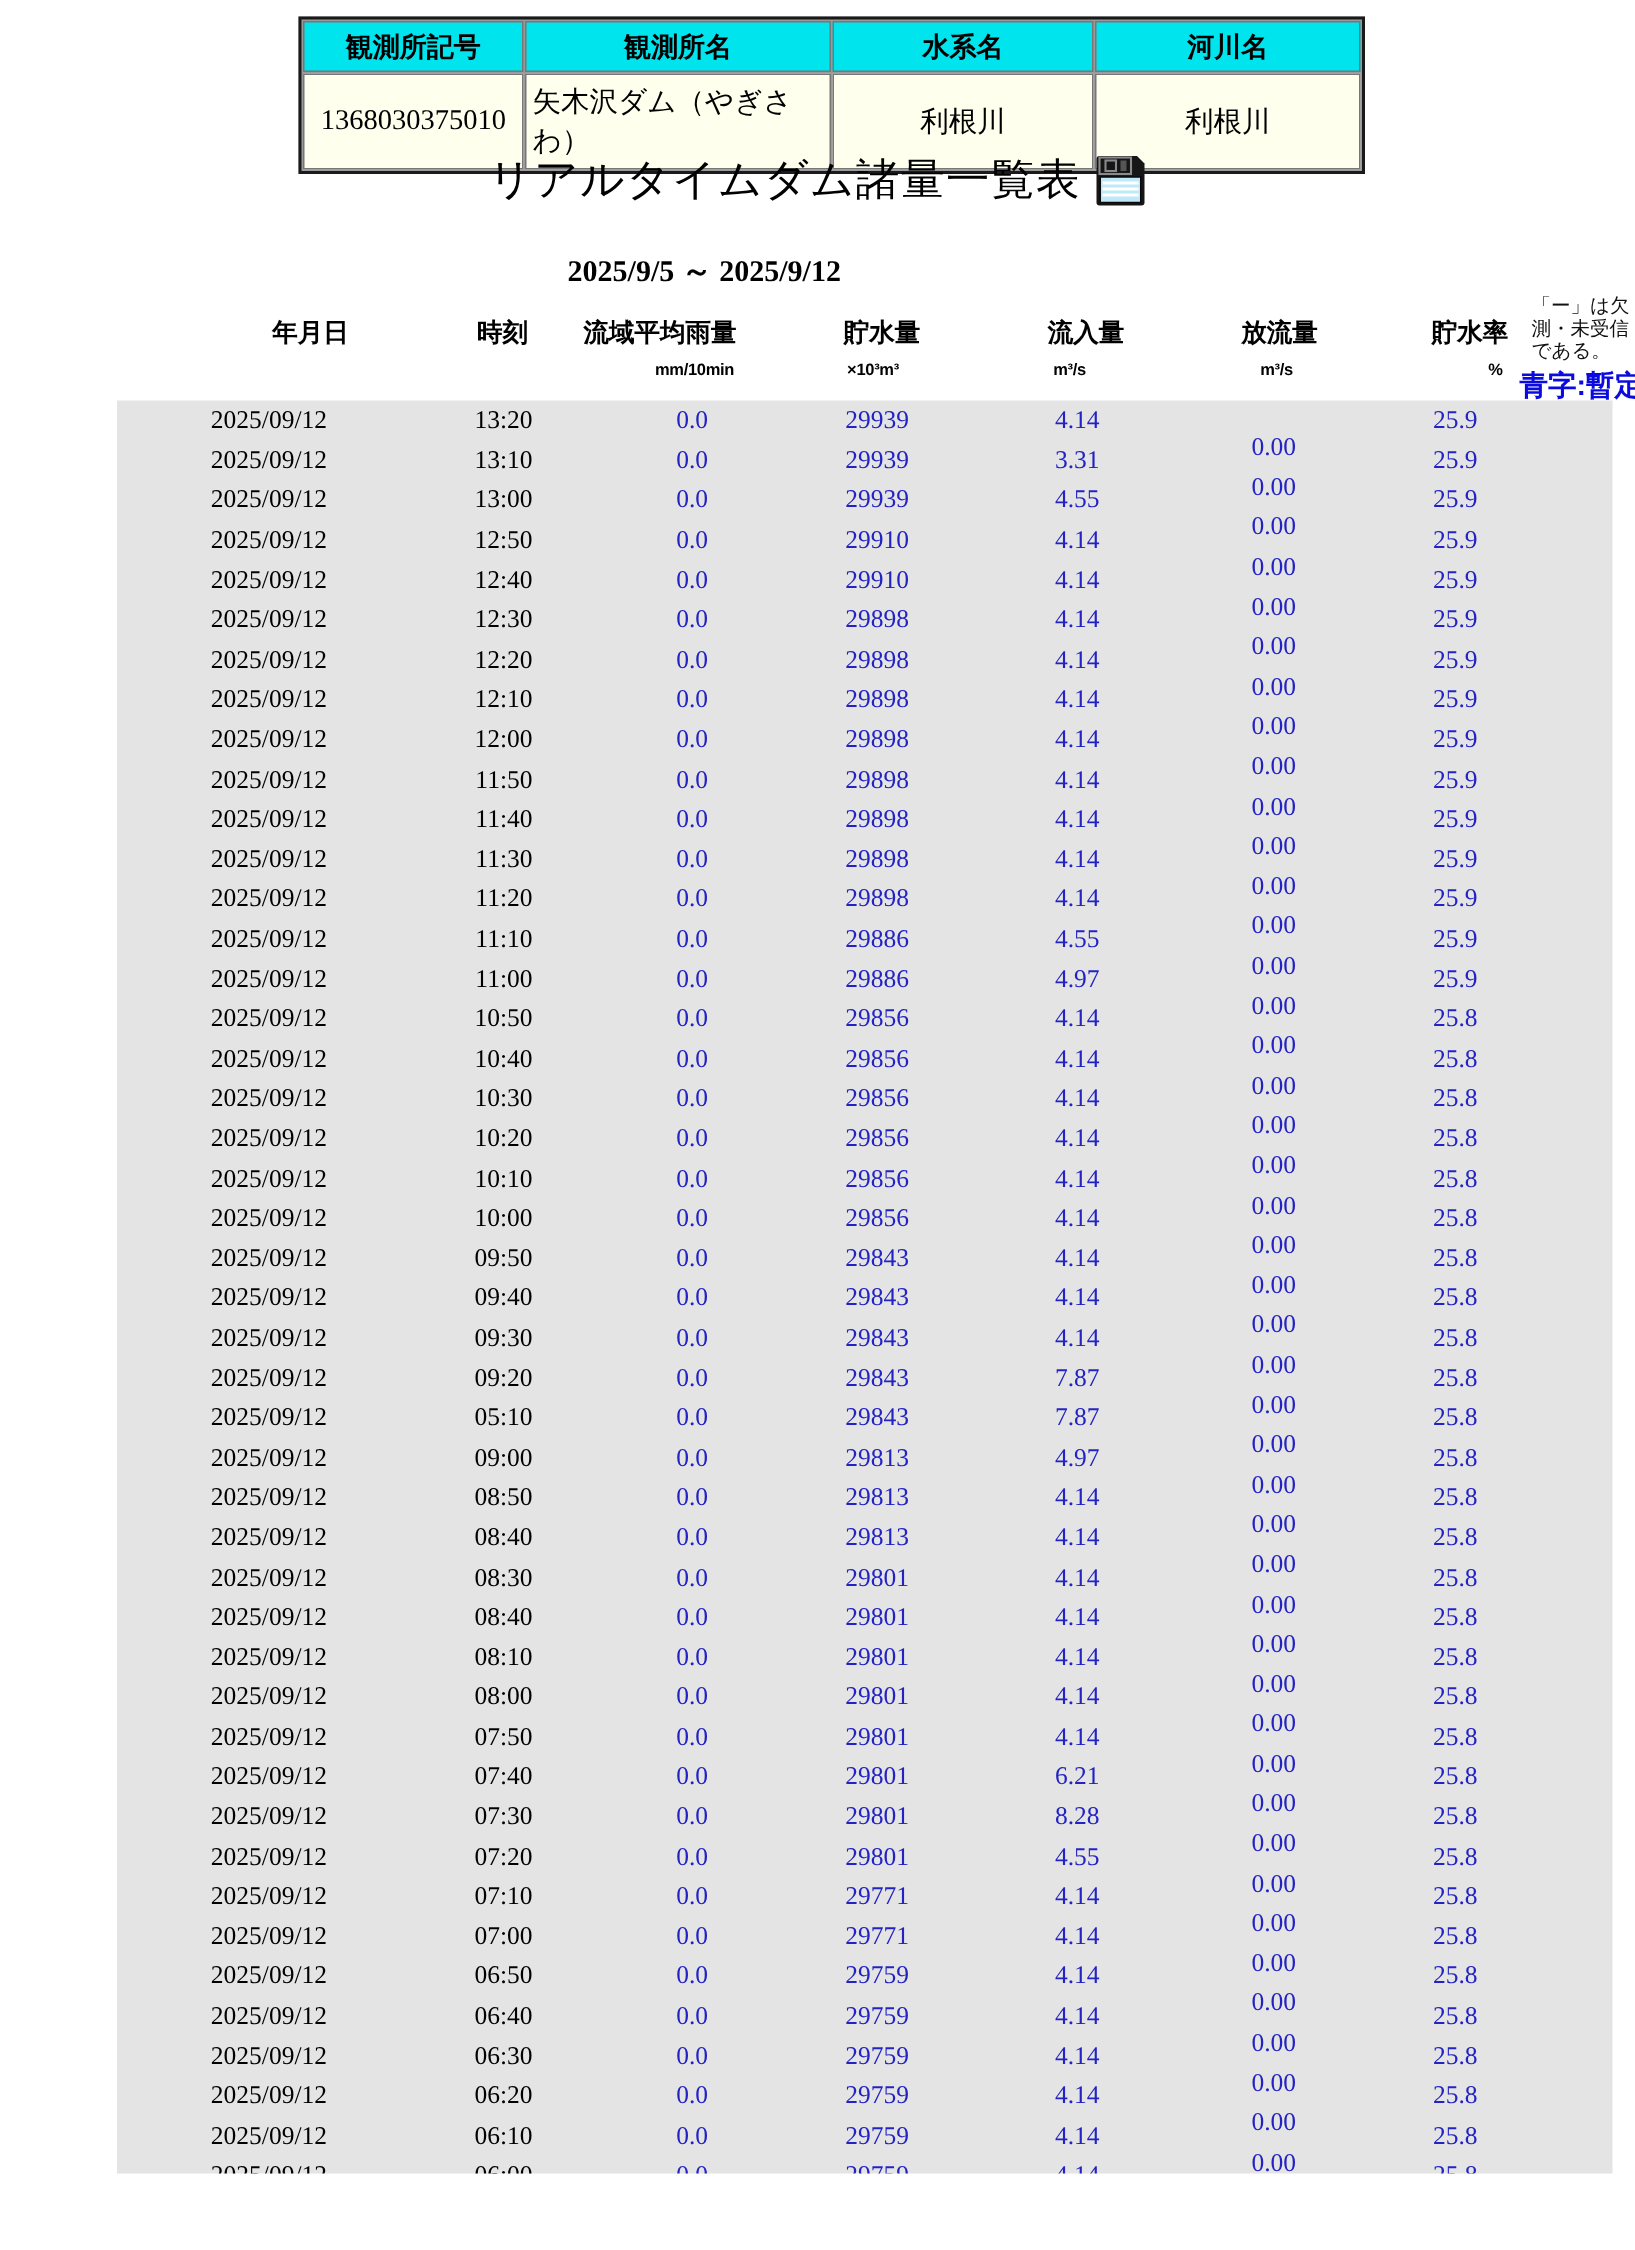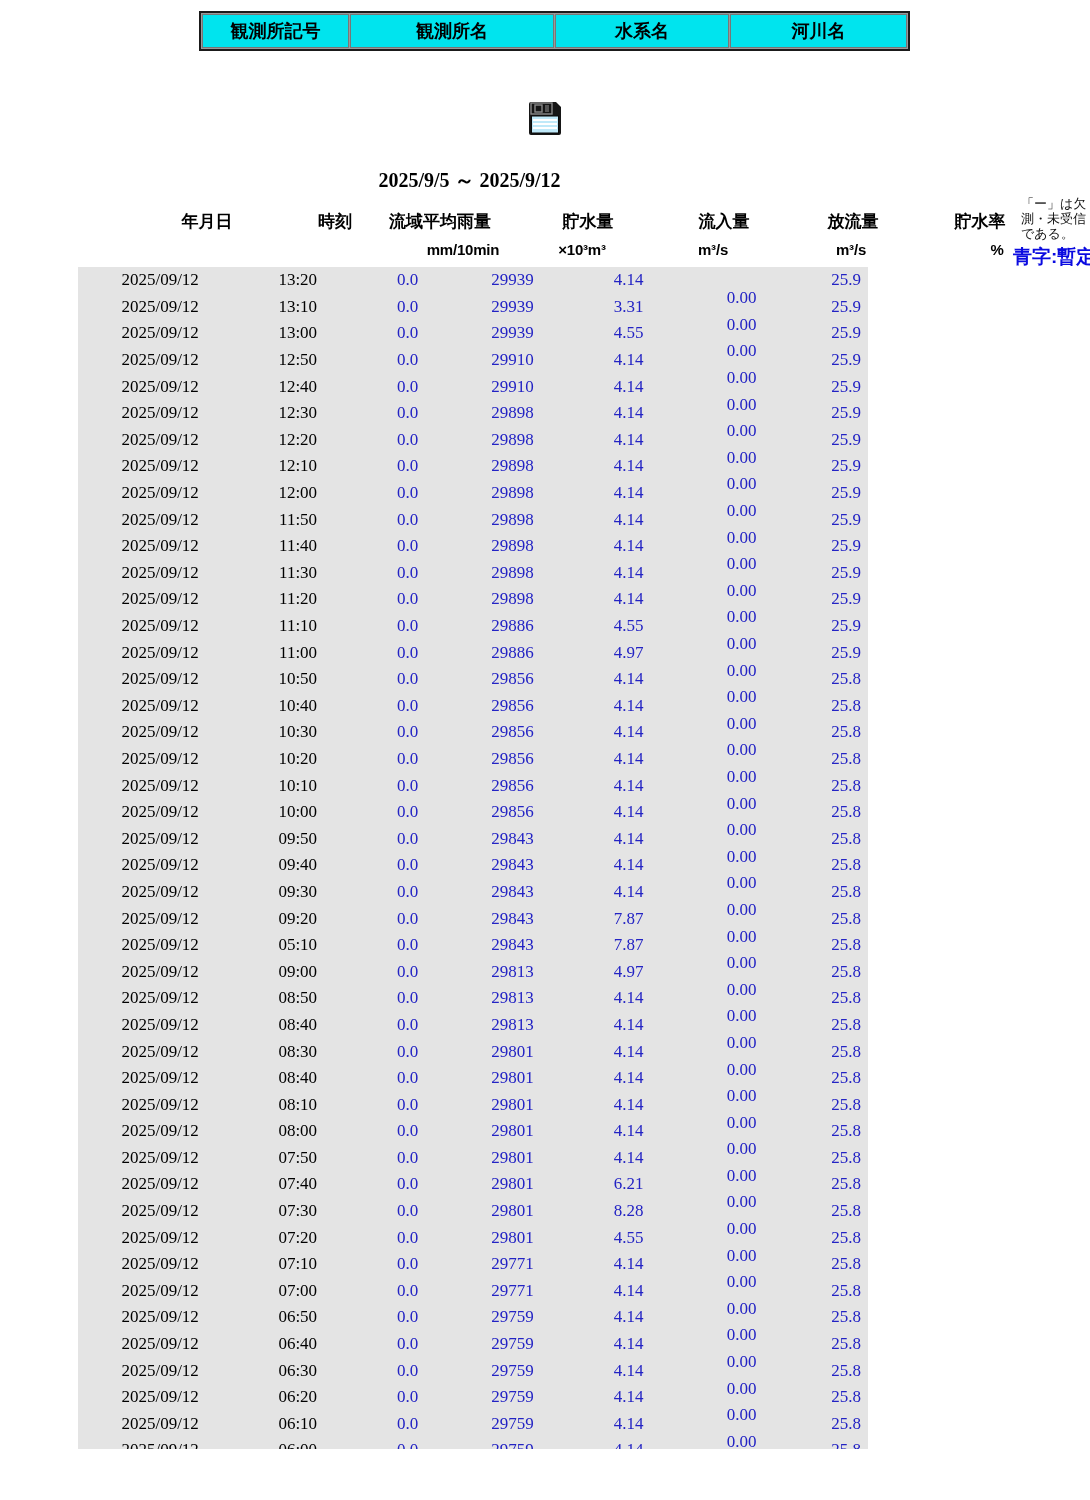--- a/index.html
+++ b/index.html
@@ -50,40 +50,40 @@
   }
 
   
   .col-label{
     position:absolute;top:210px;transform:translateX(-50%);
     font-size:17px;font-weight:bold;color:#000;white-space:nowrap;
   }
   .col-unit{
     position:absolute;top:241px;transform:translateX(-50%);
     font-family:"Liberation Sans","DejaVu Sans",sans-serif;
-    font-size:15px;font-weight:bold;color:#000;white-space:nowrap;
+    font-size:11px;font-weight:bold;color:#000;white-space:nowrap;
     letter-spacing:-0.2px;
   }
 
   
   .note-missing{
     position:absolute;left:1021px;top:196px;
     font-family:"Liberation Sans","DejaVu Sans",sans-serif;
     font-size:13px;line-height:15px;color:#111;white-space:nowrap;
   }
   .note-blue{
     position:absolute;left:1013px;top:244px;
     font-family:"Liberation Sans","DejaVu Sans",sans-serif;
     font-size:19px;font-weight:bold;color:#0b0be0;white-space:nowrap;
   }
 
   
   .data-wrap{
     position:absolute;left:78px;top:267px;
-    width:790px;height:1182px;
+    width:997px;height:1182px;
     background:#E4E4E4;
     overflow:hidden;
   }
   .row{display:flex;height:26.6px;align-items:center;}
   .row span{
     display:block;box-sizing:border-box;text-align:right;
     font-size:17px;font-family:"Liberation Serif","DejaVu Serif",serif;
   }
   .c0{width:140px;color:#000;}
   .c1{width:137px;color:#000;}
@@ -97,24 +97,31 @@
 <body>
 
 <table class="station-table">
   <tbody>
       <tr>
     <th class="w1">観測所記号</th>
     <th class="w2">観測所名</th>
     <th class="w3">水系名</th>
     <th class="w4">河川名</th>
   </tr>
+  <tr>
+    <td>1368030375010</td>
+    <td class="left">矢木沢ダム（やぎさわ）</td>
+    <td>利根川</td>
+    <td>利根川</td>
+  </tr>
 </tbody>
   </table>
 
 <div class="title-row">
+  <h1 class="page-title">リアルタイムダム諸量一覧表</h1>
   <svg class="floppy" viewBox="0 0 36 37" xmlns="http://www.w3.org/2000/svg">
     <path d="M2 4 Q2 2 4 2 L29 2 L34 7 L34 33 Q34 35 32 35 L4 35 Q2 35 2 33 Z" fill="#161616"></path>
     <rect x="4" y="3" width="21" height="11" fill="#161616" stroke="#8a8a8a" stroke-width="1.4"></rect>
     <rect x="8" y="5" width="7" height="7" fill="#161616" stroke="#8a8a8a" stroke-width="1.4"></rect>
     <rect x="18" y="5" width="4" height="7" fill="#555"></rect>
     <rect x="4.5" y="16" width="27" height="17" fill="#BfE9F9" stroke="#0a0a0a" stroke-width="1"></rect>
     <line x1="6" y1="20" x2="30" y2="20" stroke="#ffffff" stroke-width="2"></line>
     <line x1="6" y1="24" x2="30" y2="24" stroke="#ffffff" stroke-width="2"></line>
     <line x1="6" y1="28" x2="30" y2="28" stroke="#ffffff" stroke-width="2"></line>
   </svg>

